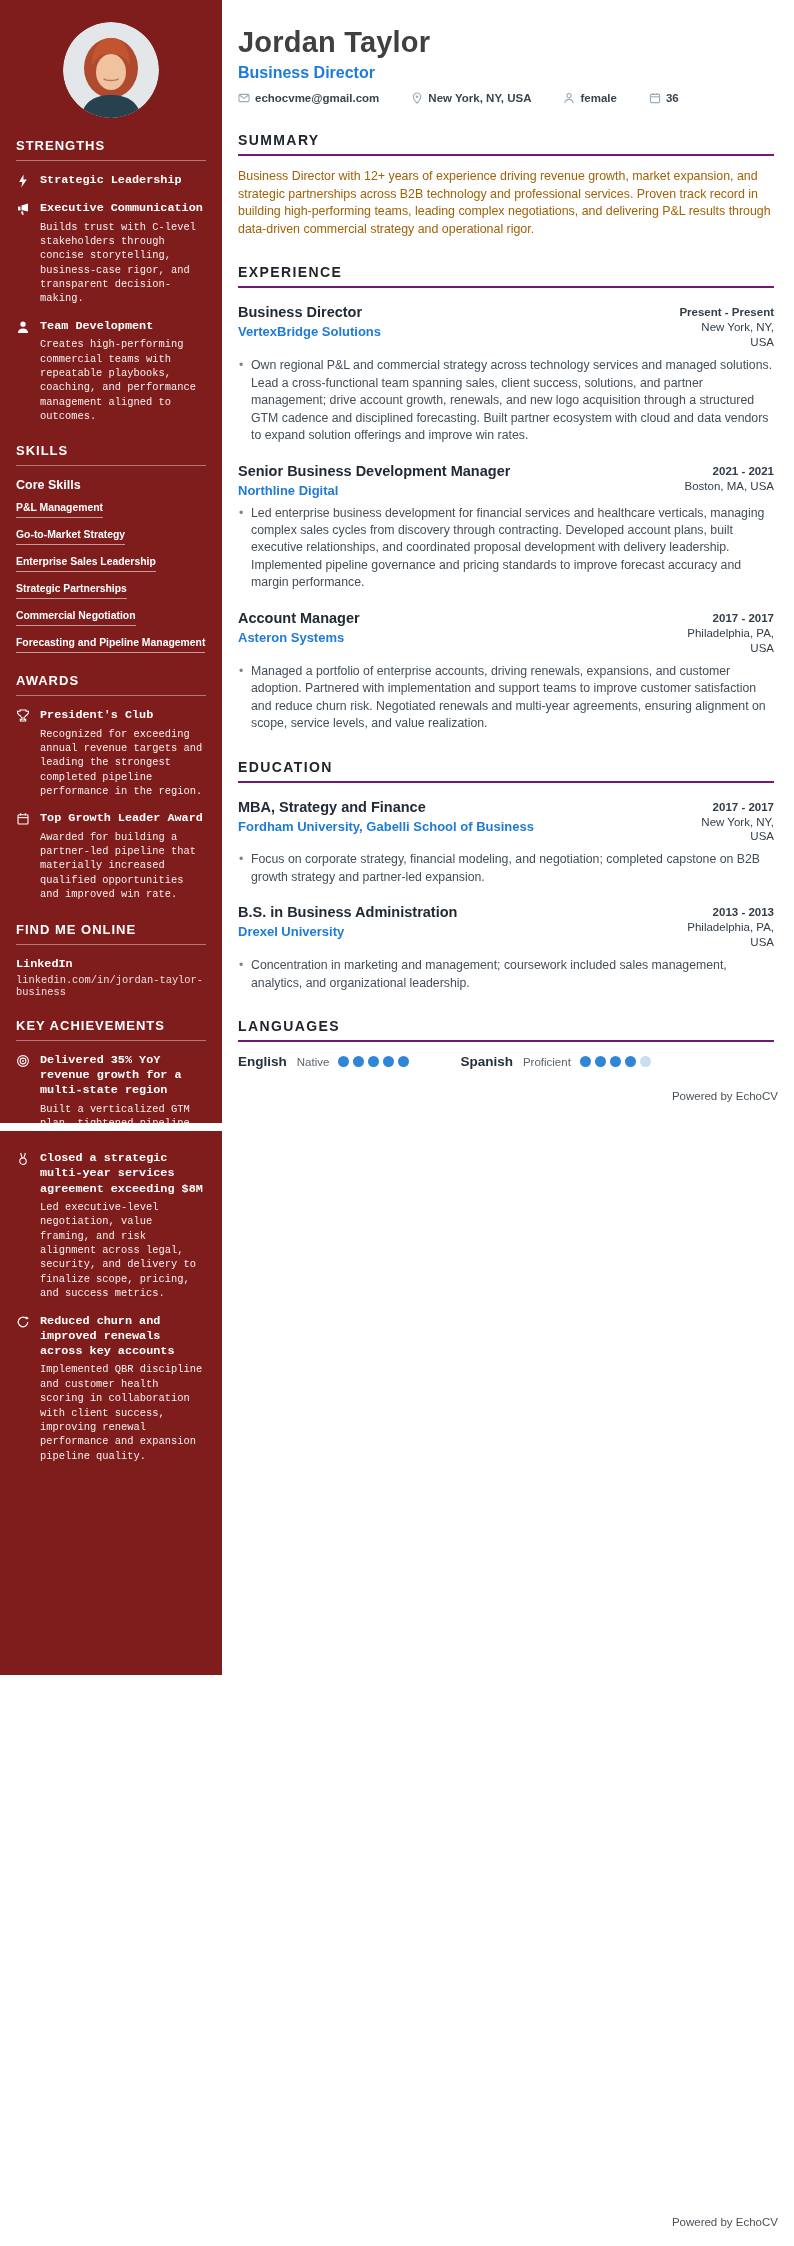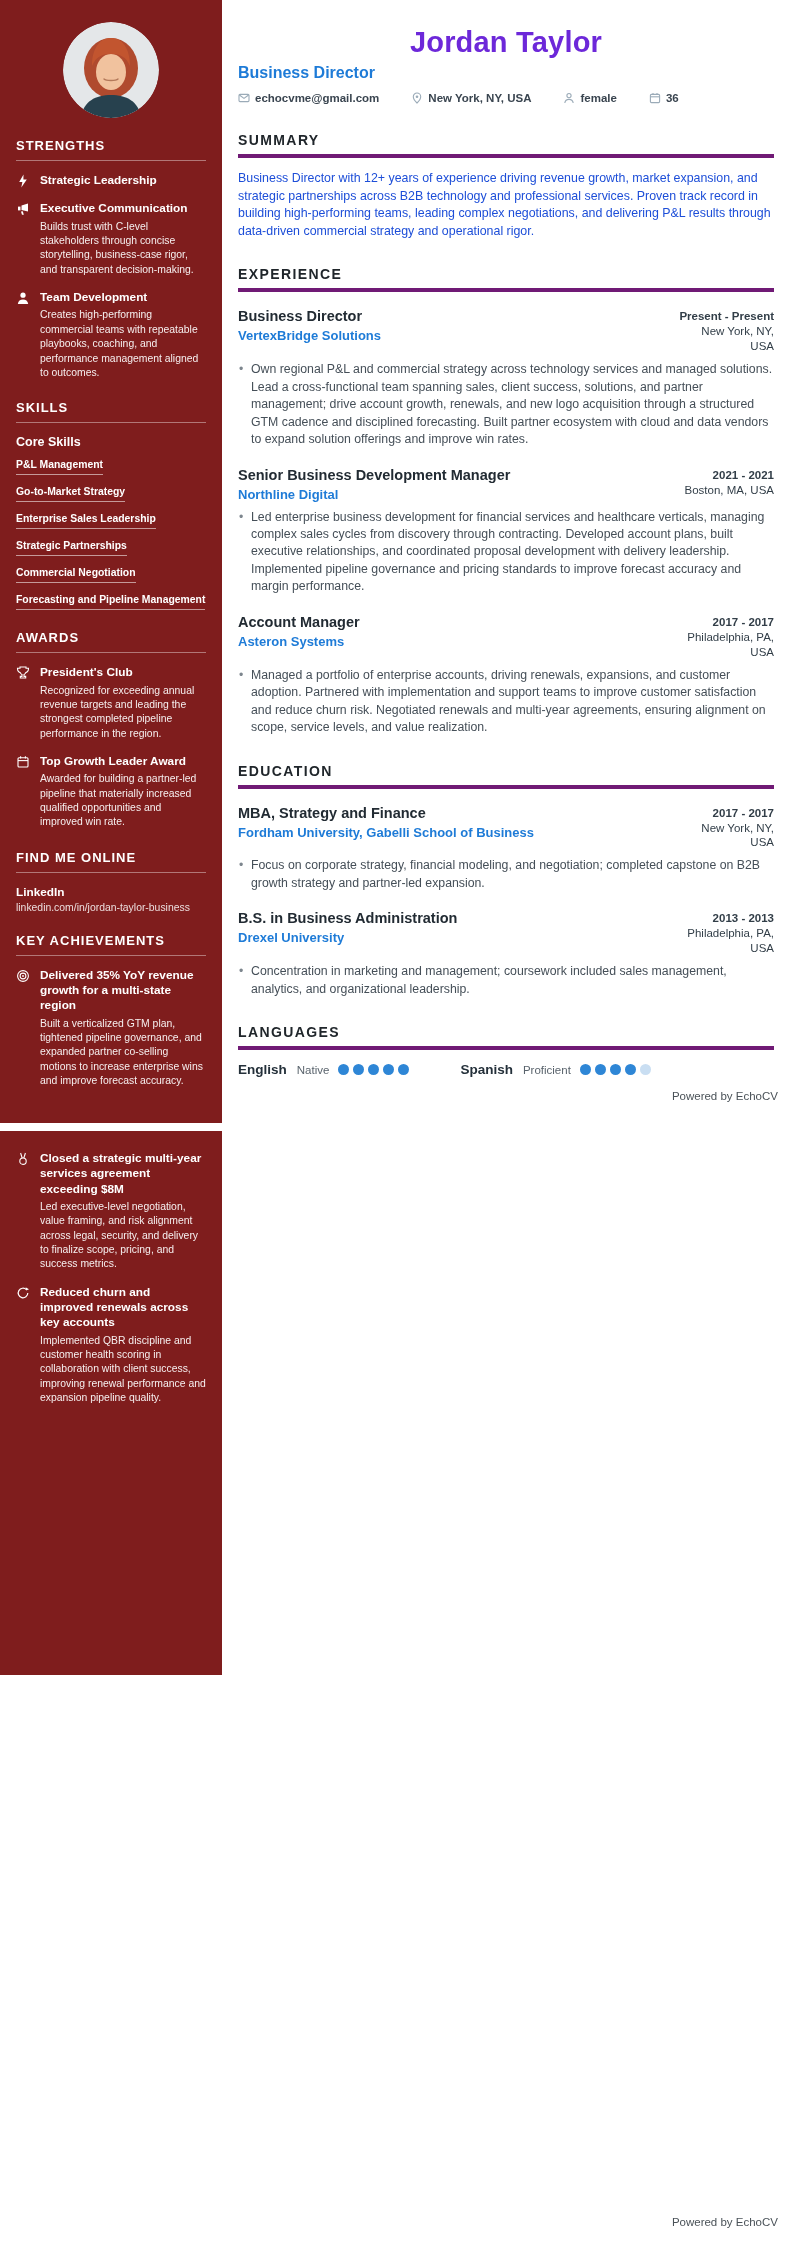--- a/index.html
+++ b/index.html
@@ -18,52 +18,52 @@
   #sidebar-page1 { top:0; height:1123px; }
   #sidebar-page2 { top:1131px; height:544px; padding-top:20px; }
 
   .photo-wrap { width:96px; height:96px; margin:22px auto 4px; border-radius:50%; overflow:hidden; }
 
   .sb-h {
     font-size:13px; font-weight:700; letter-spacing:1px; color:#fff;
     border-bottom:1px solid rgba(255,255,255,.4);
     padding-bottom:7px; margin:20px 0 12px;
   }
-  .sb-item { display:flex; gap:9px; margin-bottom:13px; }
+  .sb-item { display:flex; gap:9px; margin-bottom:13px;font-family:Liberation Mono, monospace; }
   .sb-ic { flex:0 0 15px; margin-top:1px; }
   .sb-title { font-size:11.8px; font-weight:700; color:#fff; line-height:1.3; }
   .sb-text { font-size:10.4px; color:rgba(255,255,255,.93); line-height:1.38; margin-top:3px; }
 
   .core-label { font-size:12.5px; font-weight:700; color:#fff; margin-bottom:10px; }
   .tags { display:flex; flex-wrap:wrap; column-gap:13px; row-gap:11px; }
   .tag {
     font-size:10.4px; font-weight:700; color:#fff;
     padding-bottom:4px; border-bottom:1px solid rgba(255,255,255,.55);
     white-space:nowrap;
   }
   .online-label { font-size:11.8px; font-weight:700; color:#fff; }
   .online-url { font-size:10.4px; color:rgba(255,255,255,.85); margin-top:3px; }
 
   
   .main {
     position:absolute; left:222px; top:0; width:572px;
     padding:26px 20px 0 16px;
   }
-  .name { font-size:29px; font-weight:700; color:#6d28d9; letter-spacing:.2px;text-align:center; }
+  .name { font-size:29px; font-weight:700; color:#404040; letter-spacing:.2px; }
   .role { font-size:16px; font-weight:600; color:#1e7bd7; margin-top:5px; }
   .contact { display:flex; align-items:center; gap:32px; margin-top:10px; flex-wrap:wrap; }
   .contact .c-item { display:flex; align-items:center; gap:5px; font-size:11.5px; font-weight:700; color:#3a4550; }
   .c-ic { display:inline-flex; }
 
   .sec-h {
     font-size:14px; font-weight:600; color:#20262b; letter-spacing:1.4px;
-    border-bottom:4px solid #701a75; padding-bottom:6px; margin:26px 0 12px;
+    border-bottom:2px solid #701a75; padding-bottom:6px; margin:26px 0 12px;
   }
   .sec-h.first { margin-top:28px; }
-  .body-text { font-size:12.4px; color:#1d4ed8; line-height:1.42; }
+  .body-text { font-size:12.4px; color:#a16207; line-height:1.42; }
 
   .entry { margin-bottom:6px; }
   .row { display:flex; justify-content:space-between; align-items:flex-start; gap:12px; }
   .e-title { font-size:14.5px; font-weight:700; color:#222b33; margin-top:4px; }
   .e-dates { font-size:11.5px; font-weight:600; color:#323e48; text-align:right; white-space:nowrap; margin-top:6px; }
   .e-org { font-size:13px; font-weight:600; color:#1e7bd7; margin-top:4px; cursor:pointer; }
   .e-loc { font-size:11.5px; color:#323e48; text-align:right; max-width:96px; line-height:1.3; }
   .bullets { list-style:none; margin:7px 0 14px; }
   .bullets li {
     position:relative; padding-left:13px;

